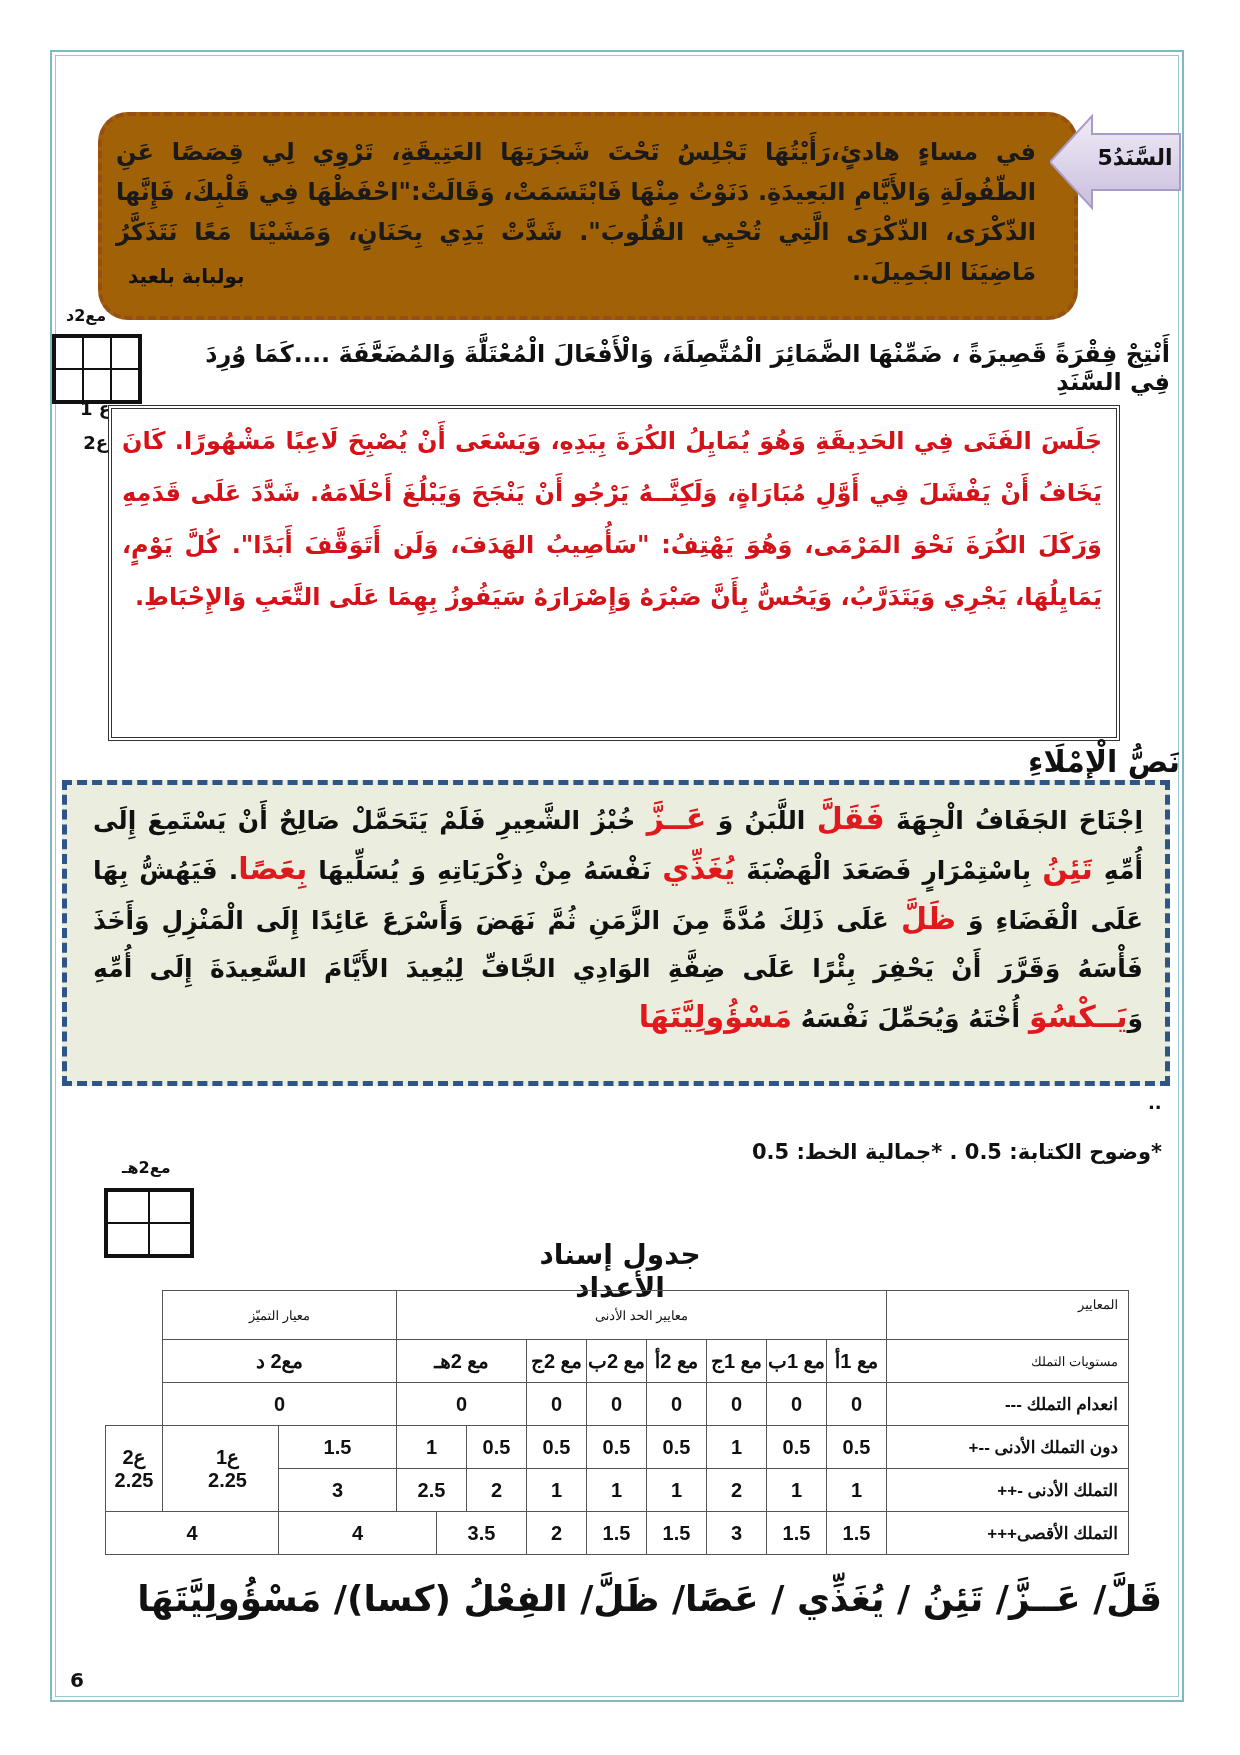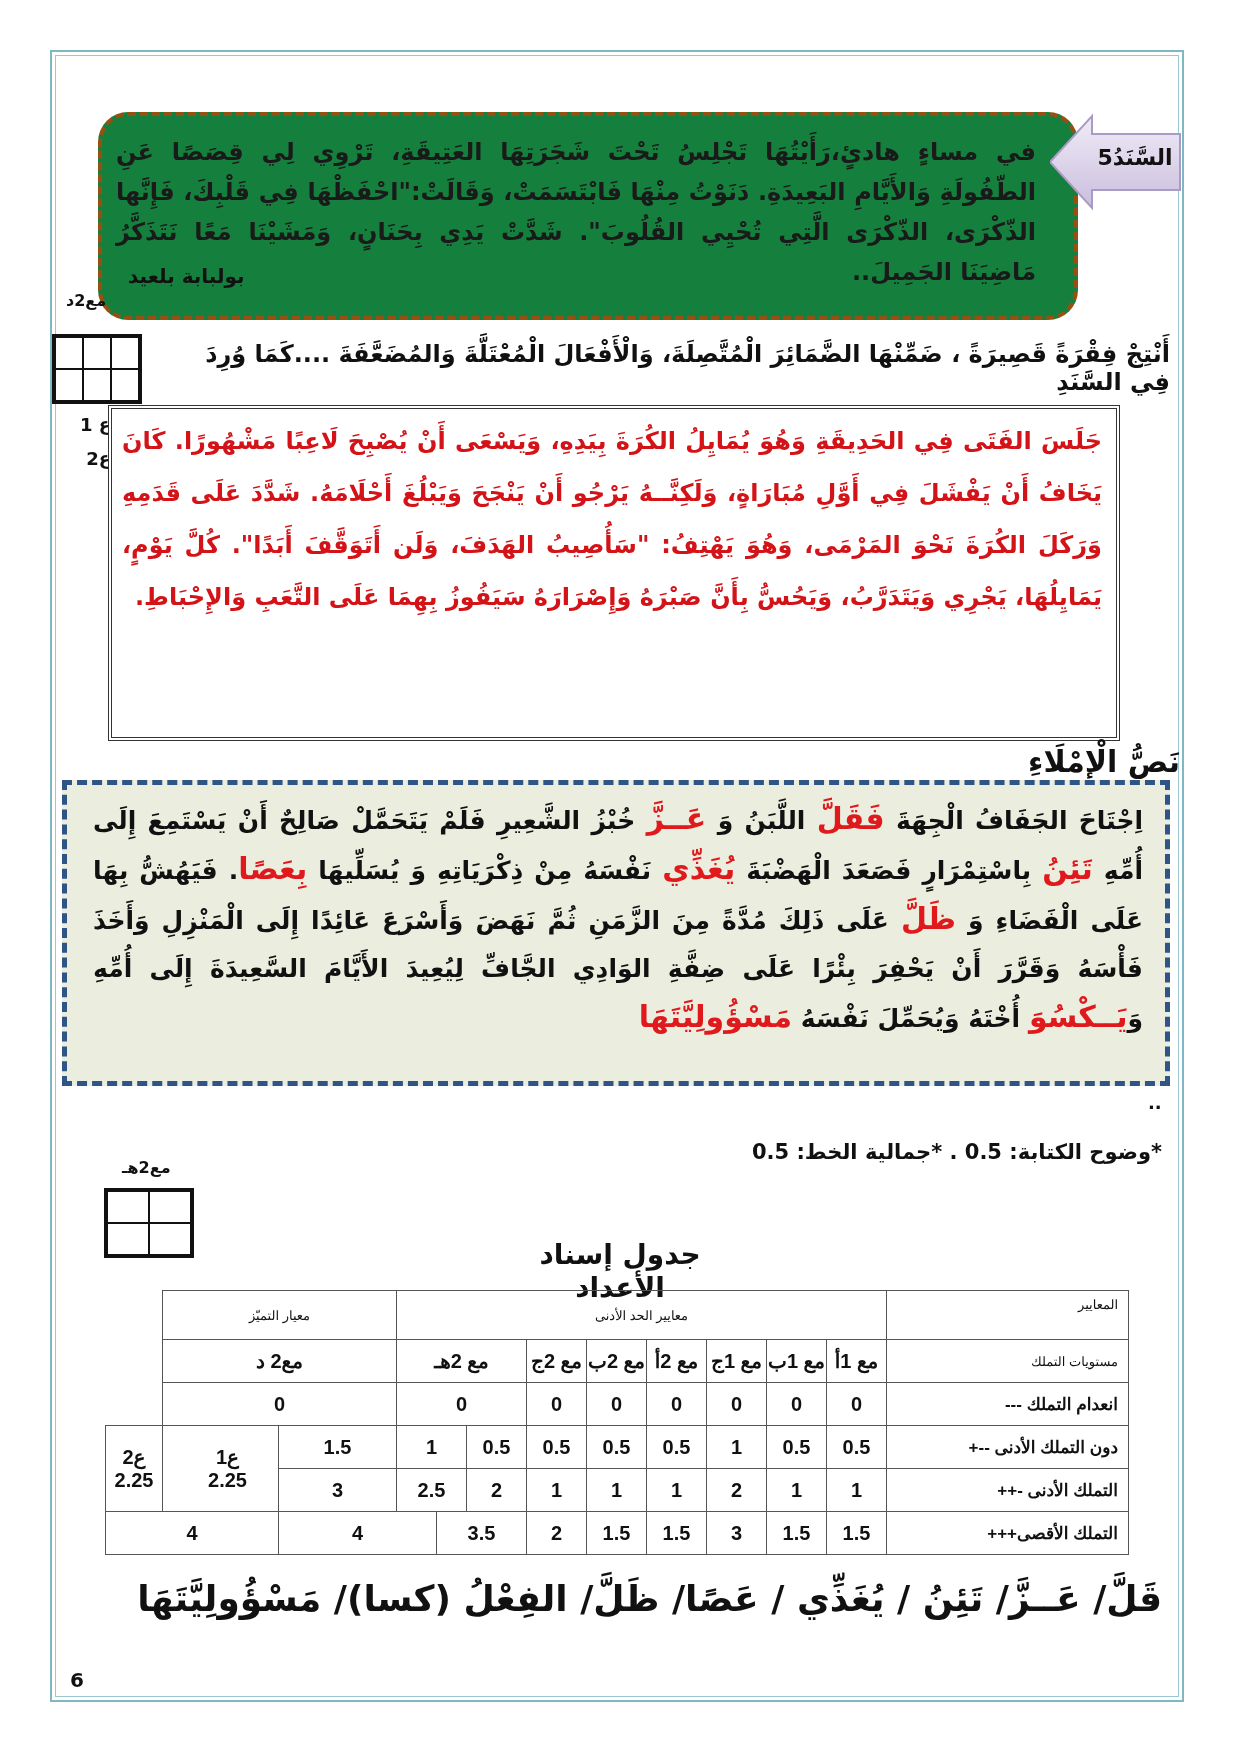--- a/index.html
+++ b/index.html
@@ -4,21 +4,21 @@
 <style>
   html, body { margin: 0; padding: 0; background: #ffffff; }
   body { width: 1240px; height: 1755px; position: relative; overflow: hidden;
          font-family: "DejaVu Sans", sans-serif; color: #111; }
   .page-border { position: absolute; left: 50px; top: 50px; width: 1130px; height: 1648px;
                  border: 2px solid #7fb8c2; box-shadow: inset 0 0 0 3px #fff, inset 0 0 0 4px #9cc9d1; }
   .rtl { direction: rtl; unicode-bidi: plaintext; }
 
   
   .source-box { position: absolute; left: 98px; top: 112px; width: 980px; height: 208px;
-                background: #15803d; border: 4px dashed #9a4f12; border-radius: 30px;
+                background: #a16207; border: 4px dashed #9a4f12; border-radius: 30px;
                 box-sizing: border-box; }
   .source-text { position: absolute; right: 38px; top: 16px; width: 920px; font-size: 24px;
                  line-height: 40px; font-weight: bold; text-align: justify; color: #1a1a1a; }
   .source-author { position: absolute; right: auto; left: 26px; top: 148px; font-size: 20px; font-weight: bold; }
 
   
   .arrow-tag { position: absolute; left: 1050px; top: 112px; width: 140px; height: 100px; }
   .arrow-tag svg { position: absolute; left: 0; top: 0; }
   .arrow-label { position: absolute; left: 1090px; top: 145px; width: 90px; text-align: center;
                  font-size: 22px; font-weight: bold; color: #111; }
@@ -28,21 +28,21 @@
   .score-grid div { border: 1.5px solid #111; }
 
   .task-line { position: absolute; left: 170px; top: 340px; width: 1000px; text-align: right;
                font-size: 24px; font-weight: bold; }
 
   
   .answer-box { position: absolute; left: 108px; top: 405px; width: 1012px; height: 336px;
                 border: 4px double #333; box-sizing: border-box; background: #fff; }
   .answer-text { position: absolute; right: 14px; top: 6px; width: 980px; color: #d31317;
                  font-size: 24px; line-height: 52px; text-align: justify; font-weight: bold; }
-  .margin-marks { position: absolute; left: 80px; top: 408px; font-size: 18px; font-weight: bold; line-height: 34px; text-align: right; }
+  .margin-marks { position: absolute; left: 80px; top: 392px; font-size: 18px; font-weight: bold; line-height: 34px; text-align: center; }
 
   .dictation-title { position: absolute; right: 60px; top: 744px; font-size: 30px; font-weight: bold; }
 
   .dictation-box { position: absolute; left: 62px; top: 780px; width: 1108px; height: 306px;
                    background: #ebeedf; border: 5px dashed #2f5486; box-sizing: border-box; }
   .dictation-text { position: absolute; right: 22px; top: 10px; width: 1050px; font-size: 25px;
                     line-height: 48px; text-align: justify; font-weight: bold; color: #111; }
   .red { color: #e0191d; font-size: 30px; }
 
   .dots { position: absolute; left: 1148px; top: 1092px; font-size: 18px; font-weight: bold; }
@@ -77,21 +77,21 @@
       <linearGradient id="ag" x1="0" y1="0" x2="0" y2="1">
         <stop offset="0" stop-color="#f1ecf7"></stop>
           <stop offset="1" stop-color="#c9bedd"></stop>
       </linearGradient>
     </defs>
     <polygon points="0,50 42,4 42,22 130,22 130,78 42,78 42,96" fill="url(#ag)" stroke="#a89bc6" stroke-width="2"></polygon>
   </svg>
 </div>
 <div class="arrow-label rtl">السَّنَدُ5</div>
 
-<div class="grid-label" style="left:66px;top:291px;">مع2د</div>
+<div class="grid-label" style="left:66px;top:306px;">مع2د</div>
 <div class="score-grid" style="left:52px;top:334px;width:90px;height:70px;grid-template-columns:repeat(3,1fr);grid-template-rows:repeat(2,1fr);">
   <div></div>
     <div></div>
     <div></div>
     <div></div>
     <div></div>
     <div></div>
 </div>
 
 <div class="task-line rtl">أَنْتِجْ فِقْرَةً قَصِيرَةً ، ضَمِّنْهَا الضَّمَائِرَ الْمُتَّصِلَةَ، وَالْأَفْعَالَ الْمُعْتَلَّةَ وَالمُضَعَّفَةَ ....كَمَا وُرِدَ فِي السَّنَدِ</div>

